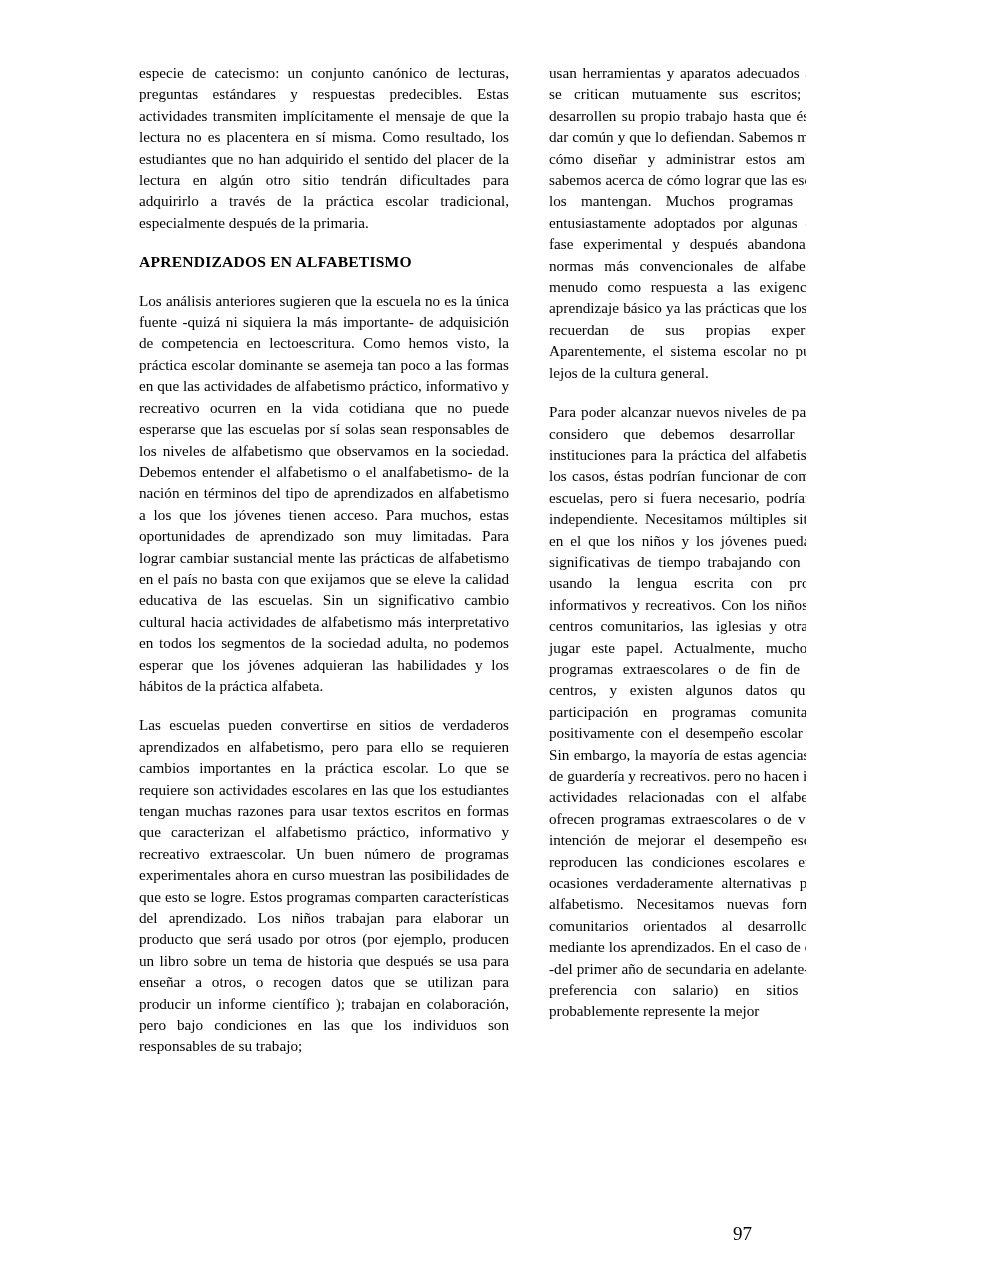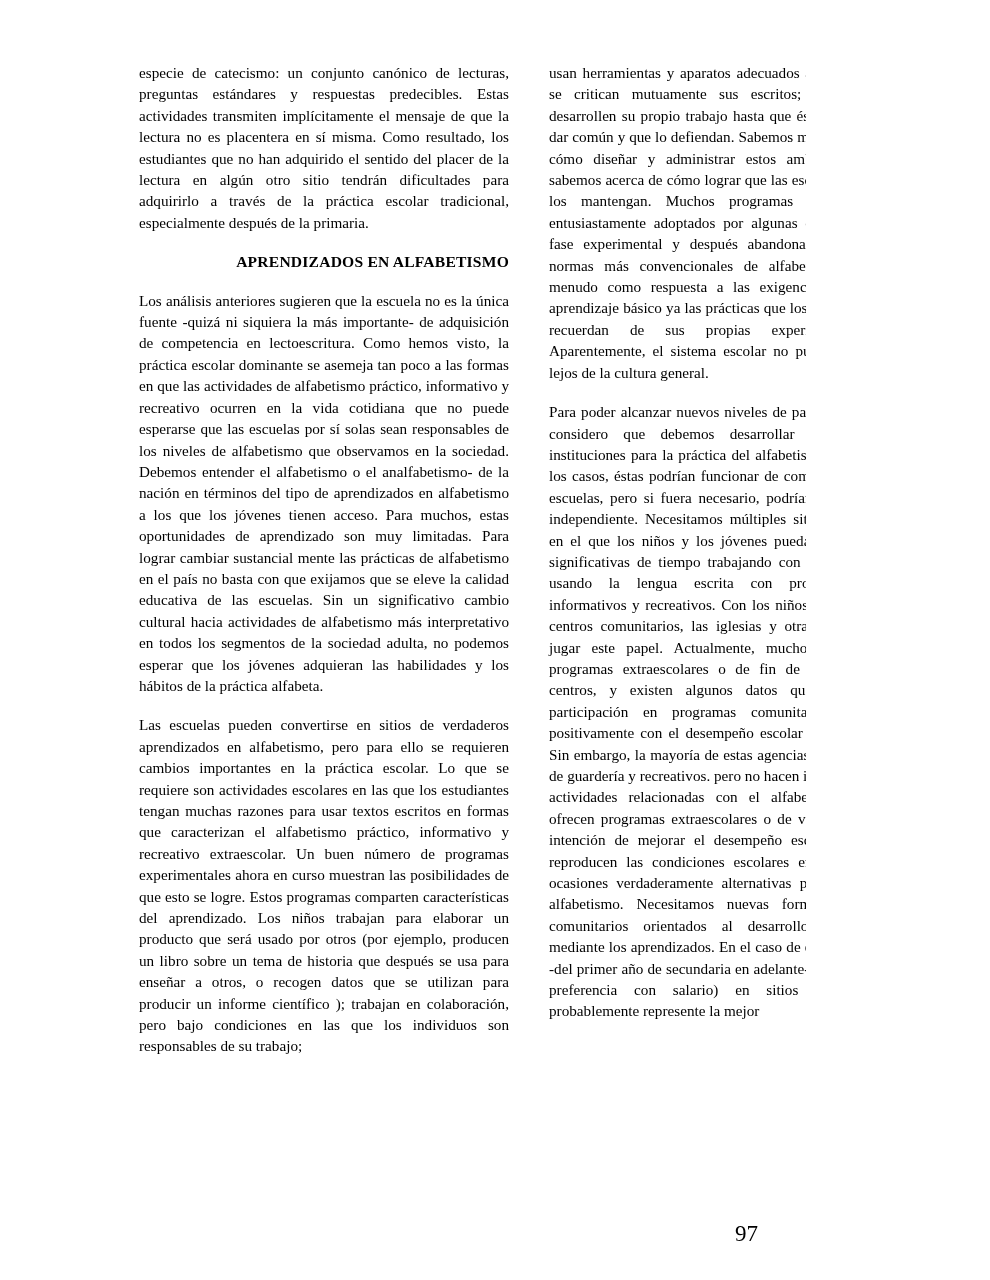--- a/index.html
+++ b/index.html
@@ -44,28 +44,28 @@
   }
   p.body-text:last-child {
     margin-bottom: 16px;
   }
   h2.section-heading {
     margin: 0 0 17px 0;
     padding: 0;
     font-size: 15.6px;
     line-height: 21.4px;
     font-weight: bold;
-    text-align: right;
+    text-align: left;
     letter-spacing: 0.2px;
   }
   .page-number {
     position: absolute;
-    right: 48px;
+    right: 54px;
     top: 1222px;
-    font-size: 23px;
+    font-size: 19px;
     line-height: 24px;
     font-weight: normal;
     text-align: right;
   }
 </style>
 </head>
 <body>
 
 <div class="page">
 

